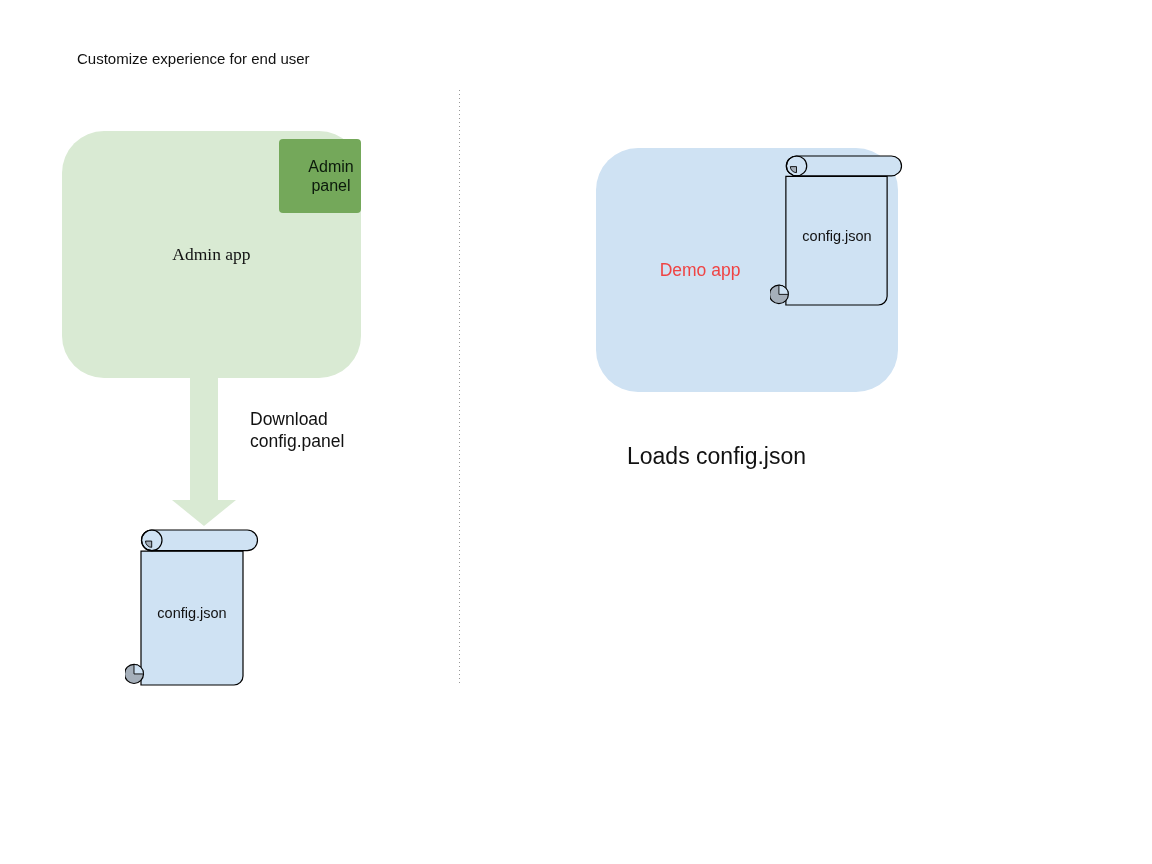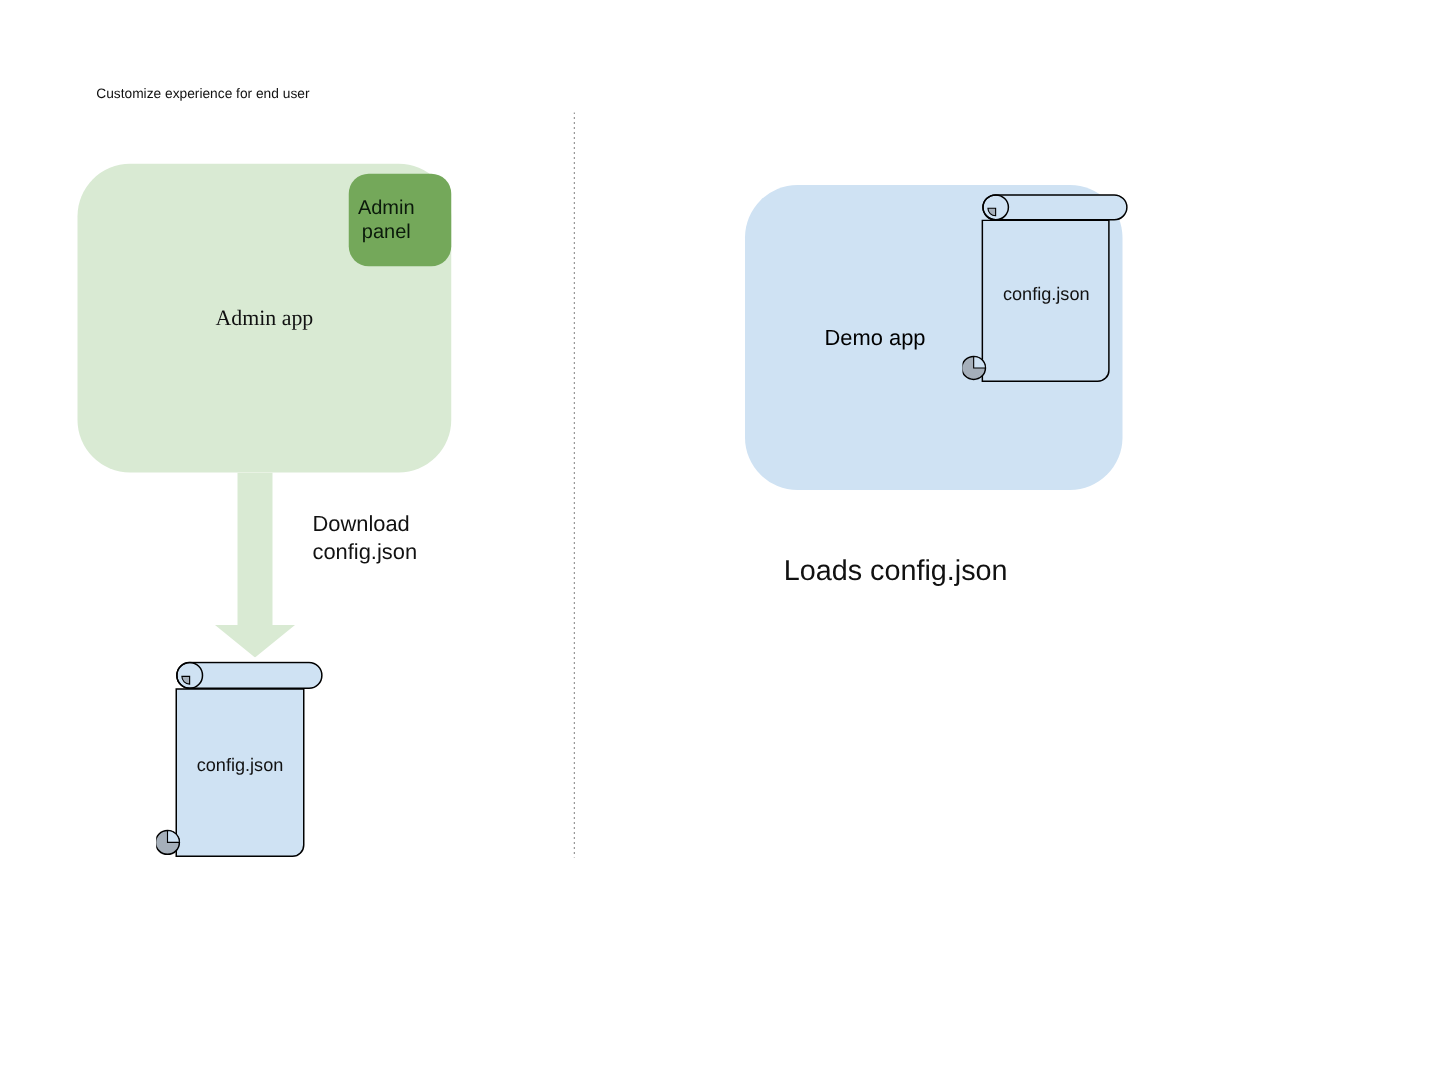--- a/index.html
+++ b/index.html
@@ -9,25 +9,24 @@
     color:#000;
   }
   .canvas{
     position:relative;
     width:1152px;height:864px;
     background:#ffffff;
     overflow:hidden;
   }
   .title{
     position:absolute;
-    font-size:11px;
+    font-size:15px;
     line-height:20px;
     color:#111;
     white-space:nowrap;
-    margin-top:16px;
   }
   .title.left{left:77px;top:49px;}
   .title.right{left:604px;top:49px;}
 
   .divider{
     position:absolute;
     left:459px;top:90px;
     width:1px;height:596px;
     background:repeating-linear-gradient(to bottom, var(--divider_gray) 0 1.5px, transparent 1.5px 4px);
   }
@@ -38,22 +37,22 @@
     background:var(--green_light);
     border-radius:42px;
     display:flex;align-items:center;justify-content:center;
   }
   .admin-app .label{font-size:17.5px;color:#111;font-family:Liberation Serif, serif;}
 
   .admin-panel{
     position:absolute;
     left:279px;top:139px;width:82px;height:74px;
     background:var(--green_dark);
-    border-radius:16px;
-    display:flex;align-items:center;justify-content:flex-start;
+    border-radius:4px;
+    display:flex;align-items:center;justify-content:flex-end;
     text-align:center;
   }
   .admin-panel .label{font-size:16px;line-height:19px;color:#0b1a0b;width:60px;}
 
   .arrow-svg{position:absolute;left:172px;top:378px;width:64px;height:148px;}
   .arrow-shape{fill:var(--green_light);}
 
   .download-label{
     position:absolute;left:250px;top:408px;
     font-size:17.5px;line-height:22px;color:#111;
@@ -63,21 +62,21 @@
   .demo-app{
     position:absolute;
     left:596px;top:148px;width:302px;height:244px;
     background:var(--blue_light);
     border-radius:42px;
   }
   .demo-app-label{
     position:absolute;
     left:596px;top:148px;width:208px;height:244px;
     display:flex;align-items:center;justify-content:center;
-    font-size:17.5px;color:#000000;
+    font-size:17.5px;color:#ef4444;
   }
 
   .caption{
     position:absolute;left:627px;top:443px;
     font-size:23px;color:#111;white-space:nowrap;
   }
 
   .scroll-svg{position:absolute;}
   .scroll-svg.left{left:125px;top:529px;width:134px;height:157px;}
   .scroll-svg.right{left:770px;top:155px;width:133px;height:151px;}
@@ -109,21 +108,21 @@
     <span class="label">Admin app</span>
   </div>
   <div class="admin-panel">
     <span class="label">Admin panel</span>
   </div>
 
   <svg class="arrow-svg" viewBox="0 0 64 148" preserveAspectRatio="none">
     <polygon class="arrow-shape" points="18,0 46,0 46,122 64,122 32,148 0,122 18,122"></polygon>
   </svg>
   <div class="download-label">Download
-config.json</div>
+config.panel</div>
 
   <svg class="scroll-svg left" viewBox="0 0 134 156" preserveAspectRatio="none">
     <path class="s-body" d="M16 22 H118 V146 A9 9 0 0 1 109 155 H16 Z"></path>
     <rect class="s-roll" x="16.5" y="1" width="116" height="20.5" rx="10.25"></rect>
     <circle class="s-capline" cx="26.75" cy="11.25" r="10.25"></circle>
     <path class="s-curlgray" d="M20.5 12 A6.2 6.2 0 0 0 26.7 18.2 L26.7 12 Z"></path>
     <circle class="s-bottomcurl" cx="9" cy="144" r="9.5"></circle>
     <path class="s-bottomnotch" d="M9 144 L18.5 144 A9.5 9.5 0 0 0 9 134.5 Z"></path>
   </svg>
   <div class="scroll-label left">config.json</div>

